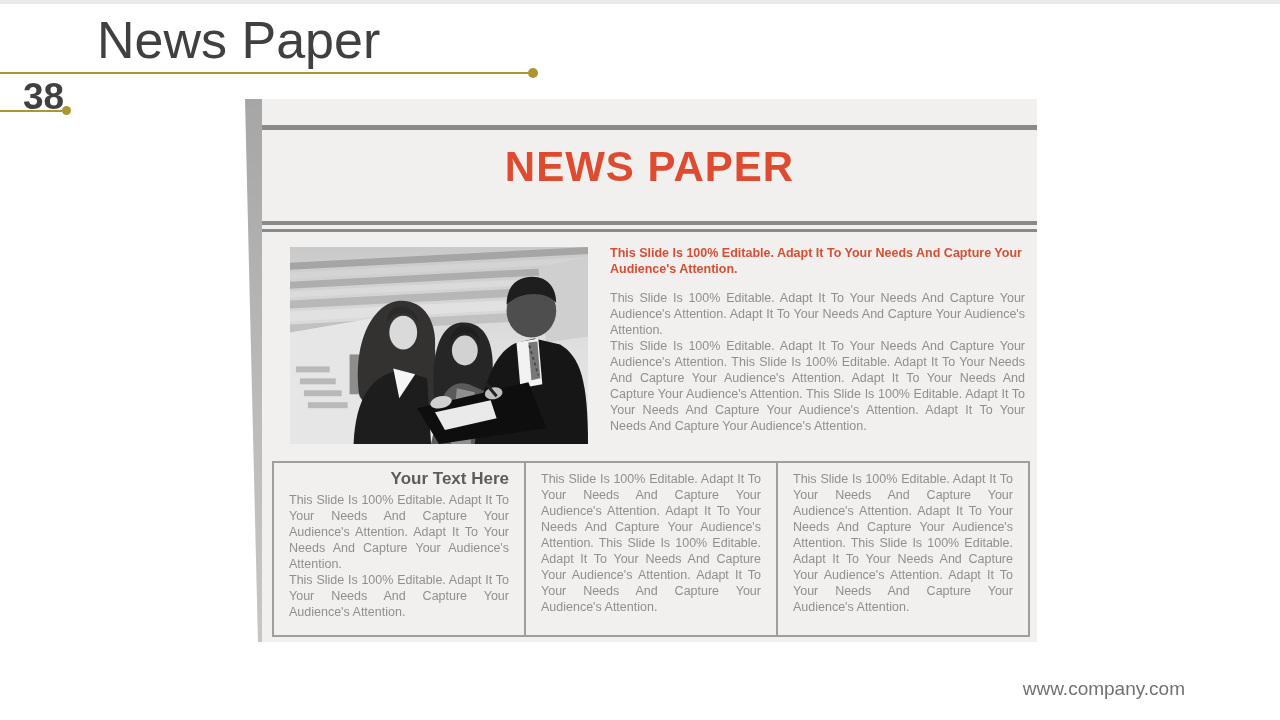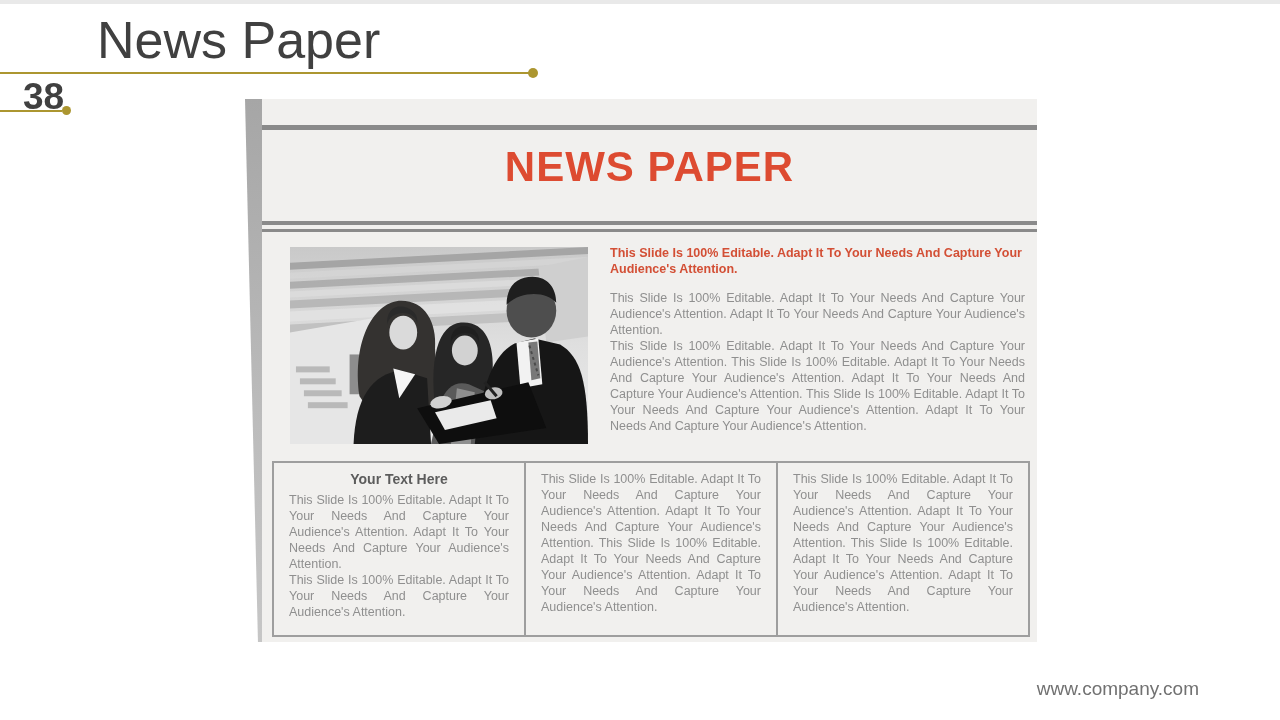--- a/index.html
+++ b/index.html
@@ -42,21 +42,21 @@
   }
   .page-number-line{
     position:absolute;left:0;top:106px;width:62px;height:2px;
     background:var(--accent-gold);
   }
   .page-number-line .dot{
     position:absolute;right:-9px;top:-4px;width:9px;height:9px;border-radius:50%;
     background:var(--accent-gold);display:block;
   }
   .footer-url{
-    position:absolute;right:81px;top:674px;
+    position:absolute;right:95px;top:674px;
     font-size:19px;color:var(--footer-gray);text-align:center;
   }
   
   .news-edge{
     position:absolute;left:245px;top:95px;width:18px;height:543px;
     background:linear-gradient(180deg,#a6a6a6 0%,#bcbcbc 60%,#c6c6c6 100%);
     clip-path:polygon(0 0,100% 0,100% 100%,72% 100%);
   }
   .newspaper{
     position:absolute;left:262px;top:95px;width:775px;height:543px;
@@ -92,21 +92,21 @@
     border:2px solid var(--border-gray);
     display:flex;background:var(--paper-bg);
   }
   .col{
     flex:1 1 0;padding:8px 15px 6px 15px;overflow:hidden;
     font-size:12.5px;line-height:16px;color:var(--body-gray);
     text-align:justify;
   }
   .col + .col{border-left:2px solid var(--border-gray);}
   .col-heading{
-    text-align:center;font-size:14px;font-weight:700;
+    text-align:right;font-size:17px;font-weight:700;
     color:var(--heading-gray);margin-bottom:5px;
   }
 </style>
 </head>
 <body>
 
 <div class="slide">
 
   <div class="slide-title">News Paper</div>
   <div class="title-underline">

